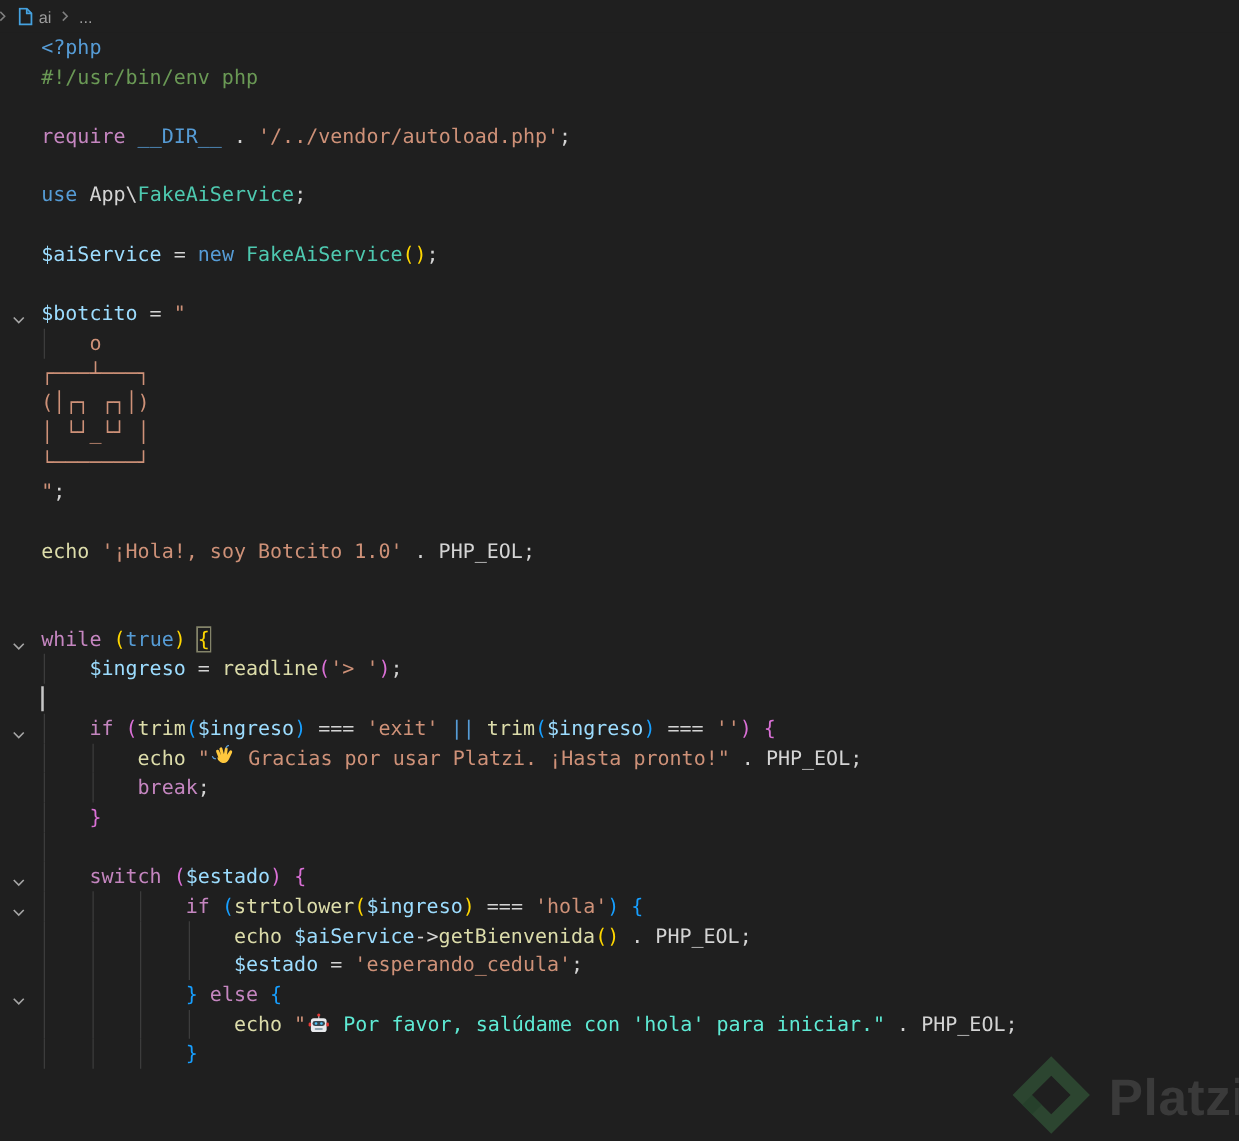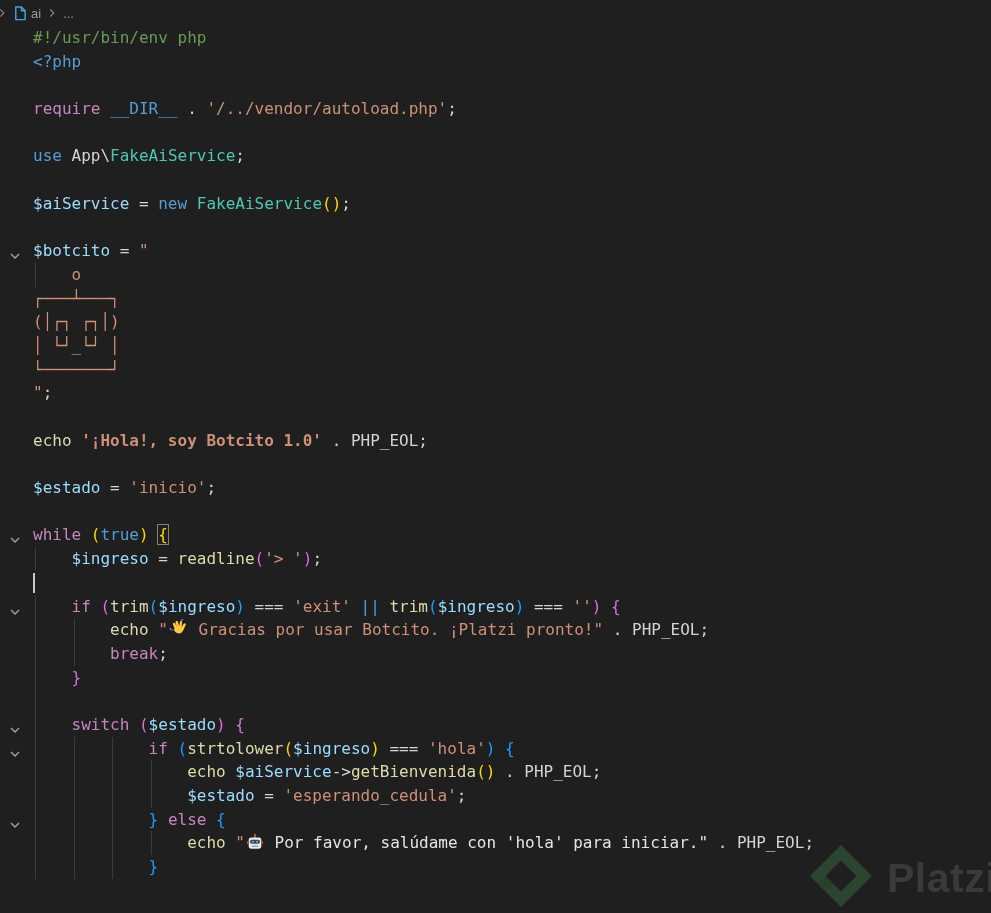--- a/index.html
+++ b/index.html
@@ -59,55 +59,54 @@
   </span>
   <span>
     <svg width="14" height="14" viewBox="0 0 16 16">
         <path d="M6 4l4 4-4 4" stroke="#808080" stroke-width="1.4" fill="none"></path>
       </svg>
   </span>
   <span class="crumb">...</span>
 </div>
 
 <div class="code">
+    <div class="line"><span class="tok" style="color: rgb(86, 156, 214);">&lt;?php</span></div>
     <div class="line"><span class="tok" style="color: rgb(106, 153, 85);">#!/usr/bin/env php</span></div>
-    <div class="line"><span class="tok" style="color: rgb(86, 156, 214);">&lt;?php</span></div>
     <div class="line"></div>
     <div class="line"><span class="tok" style="color: rgb(197, 134, 192);">require</span><span class="tok" style="color: rgb(212, 212, 212);"> </span><span class="tok" style="color: rgb(86, 156, 214);">__DIR__</span><span class="tok" style="color: rgb(212, 212, 212);"> . </span><span class="tok" style="color: rgb(206, 145, 120);">'/../vendor/autoload.php'</span><span class="tok" style="color: rgb(212, 212, 212);">;</span></div>
     <div class="line"></div>
     <div class="line"><span class="tok" style="color: rgb(86, 156, 214);">use</span><span class="tok" style="color: rgb(212, 212, 212);"> App\</span><span class="tok" style="color: rgb(78, 201, 176);">FakeAiService</span><span class="tok" style="color: rgb(212, 212, 212);">;</span></div>
     <div class="line"></div>
     <div class="line"><span class="tok" style="color: rgb(156, 220, 254);">$aiService</span><span class="tok" style="color: rgb(212, 212, 212);"> = </span><span class="tok" style="color: rgb(86, 156, 214);">new</span><span class="tok" style="color: rgb(212, 212, 212);"> </span><span class="tok" style="color: rgb(78, 201, 176);">FakeAiService</span><span class="tok" style="color: rgb(255, 215, 0);">()</span><span class="tok" style="color: rgb(212, 212, 212);">;</span></div>
     <div class="line"></div>
     <div class="line"><span class="chev"><svg width="12" height="12" viewBox="0 0 12 12">
           <path d="M2 4l4 4 4-4" stroke="#a6a6a6" stroke-width="1.3" fill="none"></path>
         </svg></span><span class="tok" style="color: rgb(156, 220, 254);">$botcito</span><span class="tok" style="color: rgb(212, 212, 212);"> = </span><span class="tok" style="color: rgb(206, 145, 120);">"</span></div>
     <div class="line"><span class="guide" style="left: 35px;"></span><span class="tok" style="color: rgb(206, 145, 120);">    o</span></div>
     <div class="line"><span class="tok" style="color: rgb(206, 145, 120);">┌───┴───┐</span></div>
     <div class="line"><span class="tok" style="color: rgb(206, 145, 120);">(│┌┐ ┌┐│)</span></div>
     <div class="line"><span class="tok" style="color: rgb(206, 145, 120);">│ └┘_└┘ │</span></div>
     <div class="line"><span class="tok" style="color: rgb(206, 145, 120);">└───────┘</span></div>
     <div class="line"><span class="tok" style="color: rgb(206, 145, 120);">"</span><span class="tok" style="color: rgb(212, 212, 212);">;</span></div>
     <div class="line"></div>
-    <div class="line"><span class="tok" style="color: rgb(220, 220, 170);">echo</span><span class="tok" style="color: rgb(212, 212, 212);"> </span><span class="tok" style="color: rgb(206, 145, 120); font-weight: bold;">'¡Hola!, soy Botcito 1.0'</span><span class="tok" style="color: rgb(212, 212, 212);"> . PHP_EOL;</span></div>
+    <div class="line"><span class="tok" style="color: rgb(220, 220, 170);">echo</span><span class="tok" style="color: rgb(212, 212, 212);"> </span><span class="tok" style="color: rgb(206, 145, 120);">'¡Hola!, soy Botcito 1.0'</span><span class="tok" style="color: rgb(212, 212, 212);"> . PHP_EOL;</span></div>
     <div class="line"></div>
-    <div class="line"><span class="tok" style="color: rgb(156, 220, 254);">$estado</span><span class="tok" style="color: rgb(212, 212, 212);"> = </span><span class="tok" style="color: rgb(206, 145, 120);">'inicio'</span><span class="tok" style="color: rgb(212, 212, 212);">;</span></div>
     <div class="line"></div>
     <div class="line"><span class="chev"><svg width="12" height="12" viewBox="0 0 12 12">
           <path d="M2 4l4 4 4-4" stroke="#a6a6a6" stroke-width="1.3" fill="none"></path>
         </svg></span><span class="tok" style="color: rgb(197, 134, 192);">while</span><span class="tok" style="color: rgb(212, 212, 212);"> </span><span class="tok" style="color: rgb(255, 215, 0);">(</span><span class="tok" style="color: rgb(86, 156, 214);">true</span><span class="tok" style="color: rgb(255, 215, 0);">)</span><span class="tok" style="color: rgb(212, 212, 212);"> </span><span class="tok boxed" style="color: rgb(255, 215, 0);">{</span></div>
     <div class="line"><span class="guide" style="left: 35px;"></span><span class="tok" style="color: rgb(212, 212, 212);">    </span><span class="tok" style="color: rgb(156, 220, 254);">$ingreso</span><span class="tok" style="color: rgb(212, 212, 212);"> = </span><span class="tok" style="color: rgb(220, 220, 170);">readline</span><span class="tok" style="color: rgb(218, 112, 214);">(</span><span class="tok" style="color: rgb(206, 145, 120);">'&gt; '</span><span class="tok" style="color: rgb(218, 112, 214);">)</span><span class="tok" style="color: rgb(212, 212, 212);">;</span></div>
     <div class="line"><span class="cursor"></span></div>
     <div class="line"><span class="guide" style="left: 35px;"></span><span class="chev"><svg width="12" height="12" viewBox="0 0 12 12">
           <path d="M2 4l4 4 4-4" stroke="#a6a6a6" stroke-width="1.3" fill="none"></path>
         </svg></span><span class="tok" style="color: rgb(212, 212, 212);">    </span><span class="tok" style="color: rgb(197, 134, 192);">if</span><span class="tok" style="color: rgb(212, 212, 212);"> </span><span class="tok" style="color: rgb(218, 112, 214);">(</span><span class="tok" style="color: rgb(220, 220, 170);">trim</span><span class="tok" style="color: rgb(23, 159, 255);">(</span><span class="tok" style="color: rgb(156, 220, 254);">$ingreso</span><span class="tok" style="color: rgb(23, 159, 255);">)</span><span class="tok" style="color: rgb(212, 212, 212);"> === </span><span class="tok" style="color: rgb(206, 145, 120);">'exit'</span><span class="tok" style="color: rgb(212, 212, 212);"> </span><span class="tok" style="color: rgb(86, 156, 214);">||</span><span class="tok" style="color: rgb(212, 212, 212);"> </span><span class="tok" style="color: rgb(220, 220, 170);">trim</span><span class="tok" style="color: rgb(23, 159, 255);">(</span><span class="tok" style="color: rgb(156, 220, 254);">$ingreso</span><span class="tok" style="color: rgb(23, 159, 255);">)</span><span class="tok" style="color: rgb(212, 212, 212);"> === </span><span class="tok" style="color: rgb(206, 145, 120);">''</span><span class="tok" style="color: rgb(218, 112, 214);">)</span><span class="tok" style="color: rgb(212, 212, 212);"> </span><span class="tok" style="color: rgb(218, 112, 214);">{</span></div>
     <div class="line"><span class="guide" style="left: 35px;"></span><span class="guide" style="left: 73.548px;"></span><span class="tok" style="color: rgb(212, 212, 212);">        </span><span class="tok" style="color: rgb(220, 220, 170);">echo</span><span class="tok" style="color: rgb(212, 212, 212);"> </span><span class="tok" style="color: rgb(206, 145, 120);">"</span><span class="icon"><svg width="19" height="19" viewBox="0 0 20 20">
           <path d="M6 10.5 L4.2 5.8 q-.5-1.3.7-1.8 1.1-.4 1.7.8 L8.2 8.6 6.9 3.6 q-.3-1.3.9-1.6 1.2-.3 1.6 1 l1.3 4.7.7-4.4 q.2-1.3 1.4-1.1 1.2.1 1 1.4 l-.5 4.7 2.1-3.2 q.7-1 1.7-.4.9.6.4 1.8 l-2.6 5.6 q-1.7 3.7-5.4 3-3.5-.8-4.5-4.6z" fill="#FFC83D"></path>
           <path d="M3.4 11.6 q-1.7-.1-2.3-1.8 M12.6 2.2 q.4-1.4 1.8-1.7" stroke="#5B9BD5" stroke-width="1.2" fill="none" stroke-linecap="round"></path>
-        </svg></span><span class="tok" style="color: rgb(206, 145, 120);"> Gracias por usar Botcito. ¡Platzi pronto!"</span><span class="tok" style="color: rgb(212, 212, 212);"> . PHP_EOL;</span></div>
+        </svg></span><span class="tok" style="color: rgb(206, 145, 120);"> Gracias por usar Platzi. ¡Hasta pronto!"</span><span class="tok" style="color: rgb(212, 212, 212);"> . PHP_EOL;</span></div>
     <div class="line"><span class="guide" style="left: 35px;"></span><span class="guide" style="left: 73.548px;"></span><span class="tok" style="color: rgb(212, 212, 212);">        </span><span class="tok" style="color: rgb(197, 134, 192);">break</span><span class="tok" style="color: rgb(212, 212, 212);">;</span></div>
     <div class="line"><span class="guide" style="left: 35px;"></span><span class="tok" style="color: rgb(212, 212, 212);">    </span><span class="tok" style="color: rgb(218, 112, 214);">}</span></div>
     <div class="line"><span class="guide" style="left: 35px;"></span></div>
     <div class="line"><span class="guide" style="left: 35px;"></span><span class="chev"><svg width="12" height="12" viewBox="0 0 12 12">
           <path d="M2 4l4 4 4-4" stroke="#a6a6a6" stroke-width="1.3" fill="none"></path>
         </svg></span><span class="tok" style="color: rgb(212, 212, 212);">    </span><span class="tok" style="color: rgb(197, 134, 192);">switch</span><span class="tok" style="color: rgb(212, 212, 212);"> </span><span class="tok" style="color: rgb(218, 112, 214);">(</span><span class="tok" style="color: rgb(156, 220, 254);">$estado</span><span class="tok" style="color: rgb(218, 112, 214);">)</span><span class="tok" style="color: rgb(212, 212, 212);"> </span><span class="tok" style="color: rgb(218, 112, 214);">{</span></div>
     <div class="line"><span class="guide" style="left: 35px;"></span><span class="guide" style="left: 73.548px;"></span><span class="guide" style="left: 112.096px;"></span><span class="chev"><svg width="12" height="12" viewBox="0 0 12 12">
           <path d="M2 4l4 4 4-4" stroke="#a6a6a6" stroke-width="1.3" fill="none"></path>
         </svg></span><span class="tok" style="color: rgb(212, 212, 212);">            </span><span class="tok" style="color: rgb(197, 134, 192);">if</span><span class="tok" style="color: rgb(212, 212, 212);"> </span><span class="tok" style="color: rgb(23, 159, 255);">(</span><span class="tok" style="color: rgb(220, 220, 170);">strtolower</span><span class="tok" style="color: rgb(255, 215, 0);">(</span><span class="tok" style="color: rgb(156, 220, 254);">$ingreso</span><span class="tok" style="color: rgb(255, 215, 0);">)</span><span class="tok" style="color: rgb(212, 212, 212);"> === </span><span class="tok" style="color: rgb(206, 145, 120);">'hola'</span><span class="tok" style="color: rgb(23, 159, 255);">)</span><span class="tok" style="color: rgb(212, 212, 212);"> </span><span class="tok" style="color: rgb(23, 159, 255);">{</span></div>
     <div class="line"><span class="guide" style="left: 35px;"></span><span class="guide" style="left: 73.548px;"></span><span class="guide" style="left: 112.096px;"></span><span class="guide" style="left: 150.644px;"></span><span class="tok" style="color: rgb(212, 212, 212);">                </span><span class="tok" style="color: rgb(220, 220, 170);">echo</span><span class="tok" style="color: rgb(212, 212, 212);"> </span><span class="tok" style="color: rgb(156, 220, 254);">$aiService</span><span class="tok" style="color: rgb(212, 212, 212);">-&gt;</span><span class="tok" style="color: rgb(220, 220, 170);">getBienvenida</span><span class="tok" style="color: rgb(255, 215, 0);">()</span><span class="tok" style="color: rgb(212, 212, 212);"> . PHP_EOL;</span></div>
@@ -118,21 +117,21 @@
     <div class="line"><span class="guide" style="left: 35px;"></span><span class="guide" style="left: 73.548px;"></span><span class="guide" style="left: 112.096px;"></span><span class="guide" style="left: 150.644px;"></span><span class="tok" style="color: rgb(212, 212, 212);">                </span><span class="tok" style="color: rgb(220, 220, 170);">echo</span><span class="tok" style="color: rgb(212, 212, 212);"> </span><span class="tok" style="color: rgb(206, 145, 120);">"</span><span class="icon"><svg width="18" height="18" viewBox="0 0 20 20">
           <rect x="9.4" y="2.6" width="1.2" height="3" fill="#aab0b6"></rect>
           <circle cx="10" cy="2.2" r="1.4" fill="#E53935"></circle>
           <rect x="3" y="5" width="14" height="12.4" rx="2.6" fill="#E8EAED"></rect>
           <rect x="1" y="8.8" width="2.2" height="3.6" rx="1.1" fill="#E53935"></rect>
           <rect x="16.8" y="8.8" width="2.2" height="3.6" rx="1.1" fill="#E53935"></rect>
           <rect x="4.4" y="7.6" width="11.2" height="4.4" rx="2.2" fill="#37474F"></rect>
           <circle cx="7.6" cy="9.8" r="1.15" fill="#4FC3F7"></circle>
           <circle cx="12.4" cy="9.8" r="1.15" fill="#4FC3F7"></circle>
           <rect x="6.4" y="13.8" width="7.2" height="1.7" rx="0.85" fill="#90A4AE"></rect>
-        </svg></span><span class="tok" style="color: #e5e5e5;"> Por favor, salúdame con 'hola' para iniciar."</span><span class="tok" style="color: rgb(212, 212, 212);"> . PHP_EOL;</span></div>
+        </svg></span><span class="tok" style="color: #5eead4;"> Por favor, salúdame con 'hola' para iniciar."</span><span class="tok" style="color: rgb(212, 212, 212);"> . PHP_EOL;</span></div>
     <div class="line"><span class="guide" style="left: 35px;"></span><span class="guide" style="left: 73.548px;"></span><span class="guide" style="left: 112.096px;"></span><span class="tok" style="color: rgb(212, 212, 212);">            </span><span class="tok" style="color: rgb(23, 159, 255);">}</span></div>
   </div>
 
 <div class="watermark">
   <span>
     <svg width="66" height="66" viewBox="0 0 64 64">
       <path fill-rule="evenodd" fill="#2d4832" opacity="0.95" d="M32 2 L62 32 L32 62 L2 32 Z M32 17 L47 32 L32 47 L17 32 Z"></path>
       <path fill="#26402b" opacity="0.95" d="M17 32 L24.5 39.5 L17 47 L9.5 39.5 Z"></path>
     </svg>
   </span>

